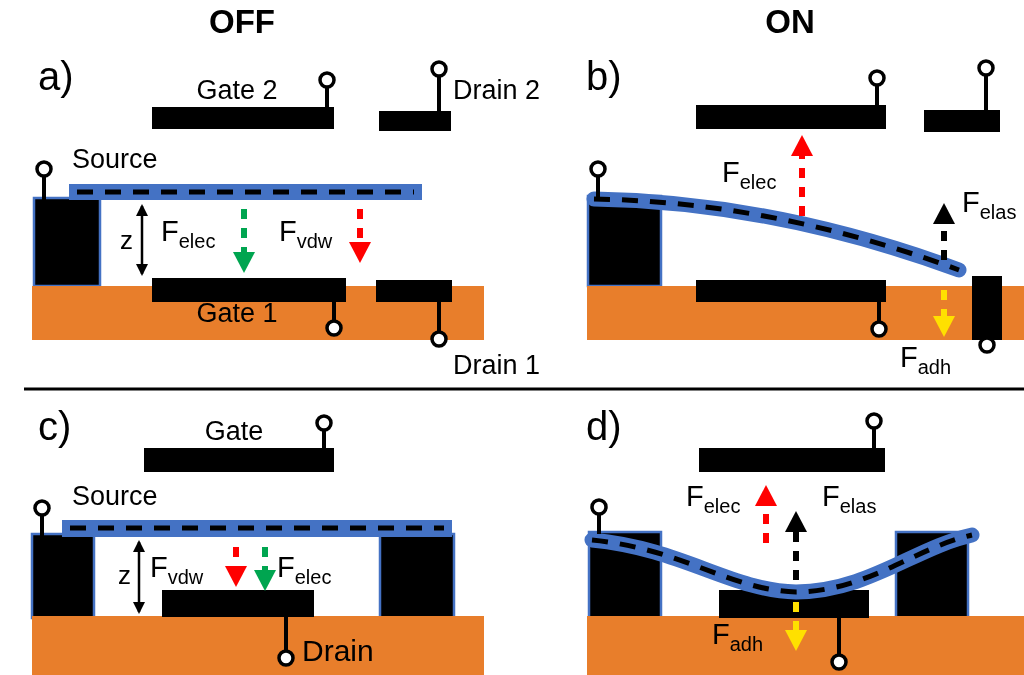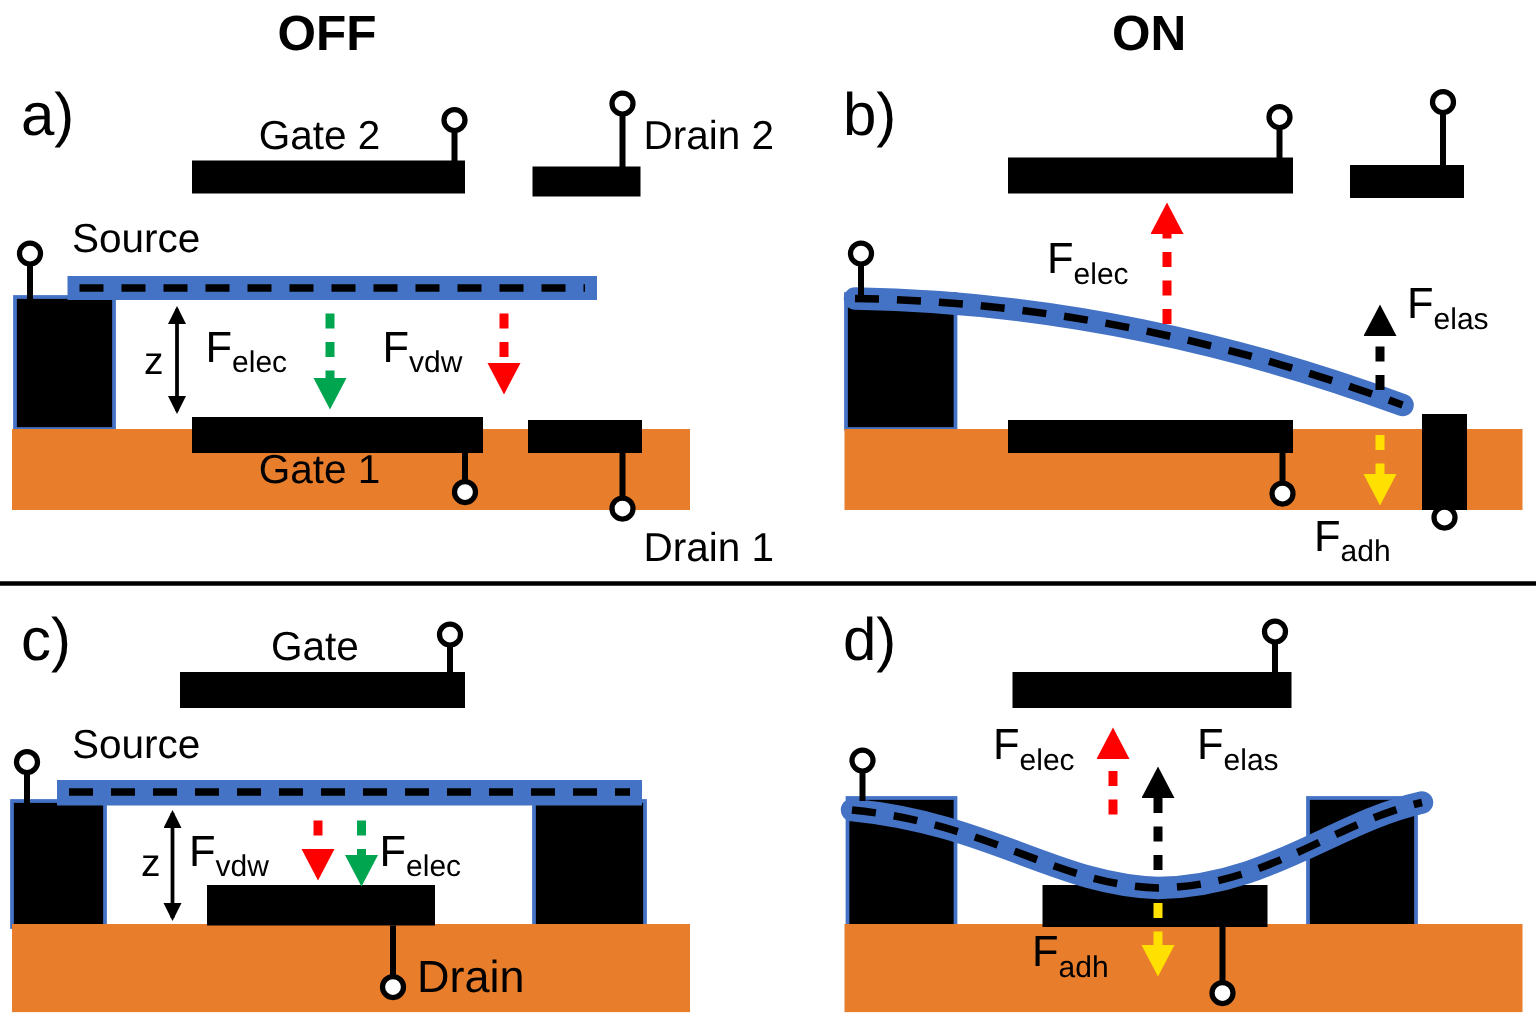--- a/index.html
+++ b/index.html
@@ -1,18 +1,18 @@
 <!DOCTYPE html>
 <html><head>
 <meta charset="utf-8">
 <style>
   * { margin:0; padding:0; box-sizing:border-box; }
   html,body { background:#ffffff; }
   body { font-family:"Liberation Sans", sans-serif; }
-  .stage { position:relative; width:1024px; height:675px; background:#ffffff; overflow:hidden; }
+  .stage { position:relative; width:1024px; height:675px; background:#ffffff; overflow:hidden;padding-left:24px; }
   svg { display:block; }
   text { font-family:"Liberation Sans", sans-serif; fill:#000; }
   .hdr { font-size:33px; font-weight:bold; }
   .panel-letter { font-size:40px; }
   .lbl { font-size:27px; }
   .lbl-lg { font-size:30px; }
   .flab { font-size:29px; }
   .fsub { font-size:20px; }
   .zlab { font-size:26px; }
   .blk { fill:#000; }

